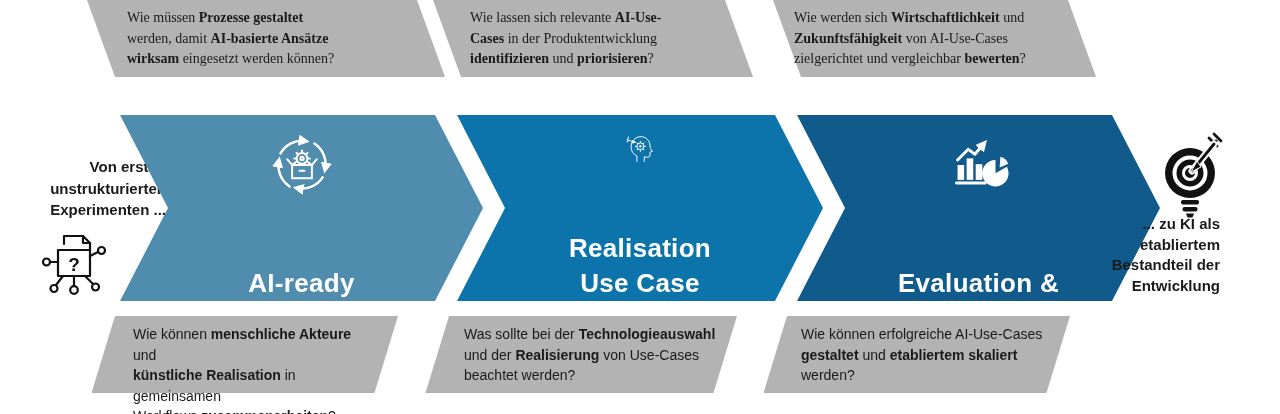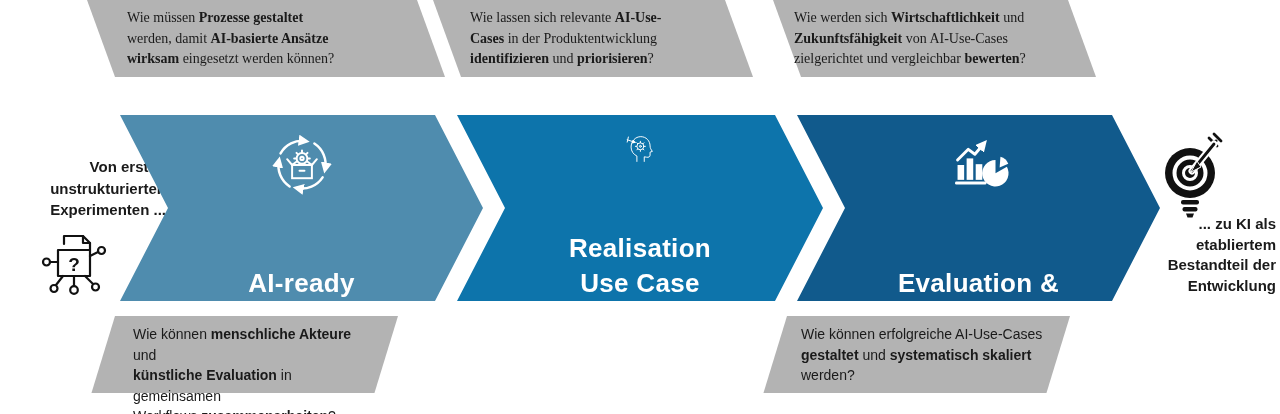--- a/index.html
+++ b/index.html
@@ -37,21 +37,21 @@
   .stage-label {
     color:#ffffff; font-weight:700; font-size:26px; line-height:35px;
     text-align:center; letter-spacing:0.3px;
   }
   
   .side-note {
     position:absolute; color:#1a1a1a; font-weight:700;
     font-size:15px; line-height:21.5px; white-space:pre-line;
   }
   .note-left  { left:14px; top:156px; width:152px; text-align:right; }
-  .note-right { left:1128px; top:214px; width:148px; text-align:right; line-height:20.5px; }
+  .note-right { left:1072px; top:214px; width:148px; text-align:right; line-height:20.5px; }
   .icon-left  { position:absolute; left:38px;  top:230px; }
   .icon-right { position:absolute; left:1160px; top:131px; }
 </style>
 </head>
 <body>
 
 <div class="canvas">
 
   <div class="side-note note-left">Von ersten
 unstrukturierten
@@ -169,27 +169,33 @@
   <div class="qbox qtop" style="left:773px;width:295px;">
     <div class="qbox-bg" style="background-color: rgb(179, 179, 179);"></div>
     <div class="qbox-text" style="padding-left:21px;"><span>Wie werden sich </span><span class="b">Wirtschaftlichkeit</span><span> und
 </span><span class="b">Zukunftsfähigkeit</span><span> von AI-Use-Cases
 zielgerichtet und vergleichbar </span><span class="b">bewerten</span><span>?</span></div>
   </div>
 
   <div class="qbox qbot" style="left:115px;top:316px;width:283px;">
     <div class="qbox-bg" style="background-color: rgb(179, 179, 179);"></div>
     <div class="qbox-text"><span>Wie können </span><span class="b">menschliche Akteure</span><span> und
-</span><span class="b">künstliche Evaluation</span><span> in gemeinsamen
+</span><span class="b">künstliche Realisation</span><span> in gemeinsamen
 Workflows </span><span class="b">zusammenarbeiten</span><span>?</span></div>
   </div>
+  <div class="qbox qbot" style="left:449px;top:316px;width:288px;">
+    <div class="qbox-bg" style="background-color: rgb(179, 179, 179);"></div>
+    <div class="qbox-text" style="padding-left:15px;"><span>Was sollte bei der </span><span class="b">Technologieauswahl</span><span>
+und der </span><span class="b">Realisierung</span><span> von Use-Cases
+beachtet werden?</span></div>
+  </div>
   <div class="qbox qbot" style="left:787px;top:316px;width:283px;">
     <div class="qbox-bg" style="background-color: rgb(179, 179, 179);"></div>
     <div class="qbox-text" style="padding-left:14px;"><span>Wie können erfolgreiche AI-Use-Cases
-</span><span class="b">gestaltet</span><span> und </span><span class="b">systematisch skaliert</span><span>
+</span><span class="b">gestaltet</span><span> und </span><span class="b">etabliertem skaliert</span><span>
 werden?</span></div>
   </div>
 
   <svg class="icon-right" width="66" height="92" viewBox="0 0 66 92">
     <path d="M38,32 L56,10" stroke="#111111" stroke-width="3" stroke-linecap="round"></path>
     <path d="M49,7 L57,15 M54,3 L61,10" stroke="#111111" stroke-width="2.8" stroke-linecap="round"></path>
     <circle cx="30" cy="42" r="25" fill="#111111"></circle>
     <circle cx="30" cy="42" r="15.5" fill="none" stroke="#ffffff" stroke-width="4"></circle>
     <circle cx="30" cy="42" r="6.5" fill="none" stroke="#ffffff" stroke-width="3"></circle>
     <path d="M32,40 L54,13" stroke="#ffffff" stroke-width="7" stroke-linecap="round"></path>

